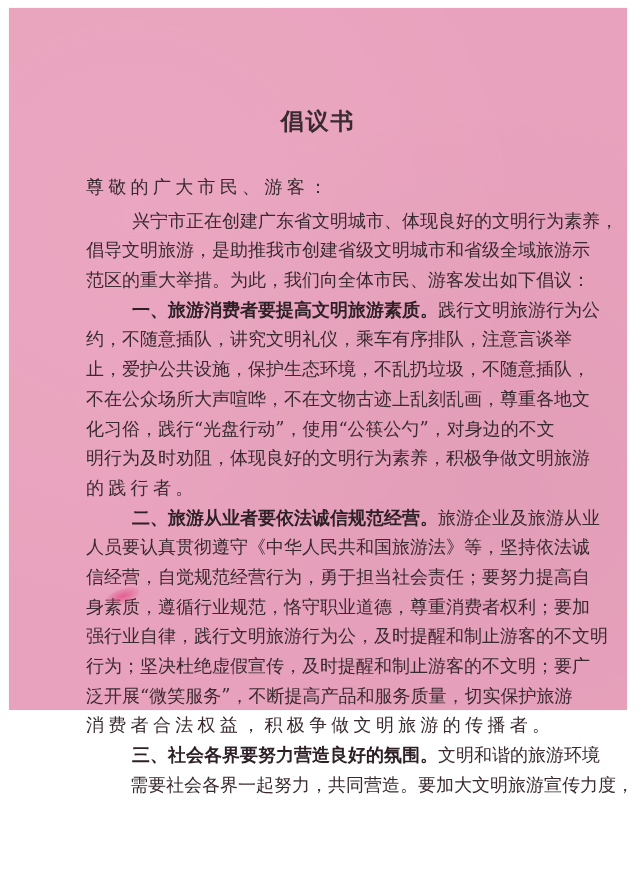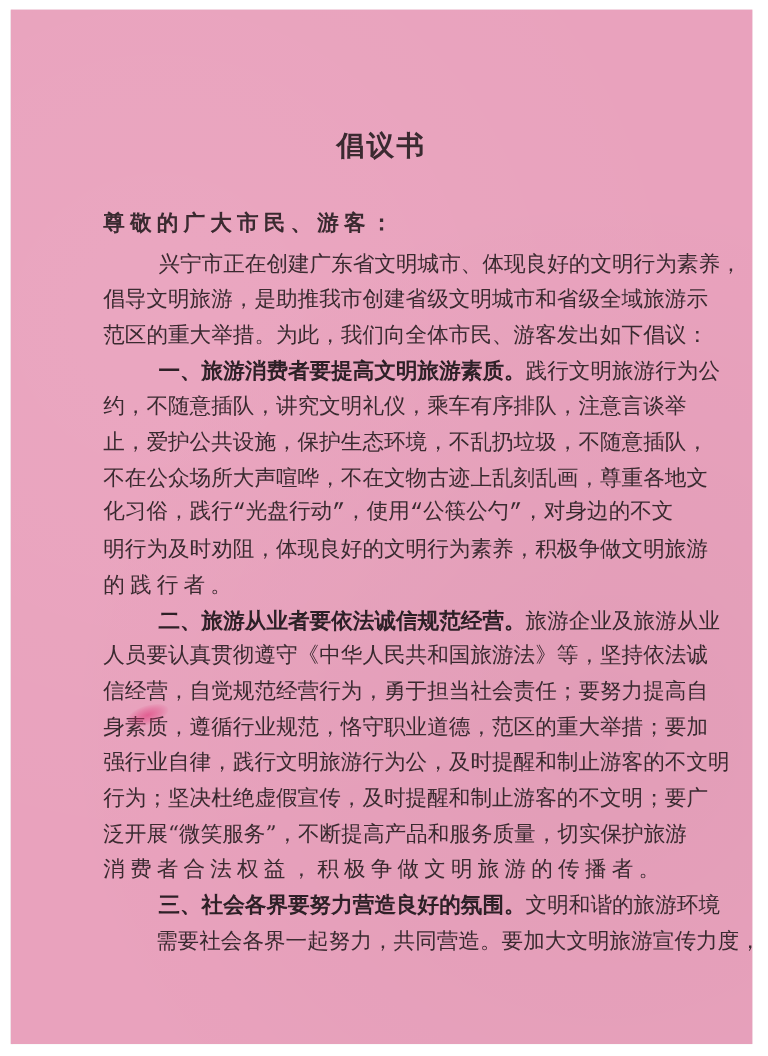--- a/index.html
+++ b/index.html
@@ -8,21 +8,21 @@
     width: 640px;
     height: 880px;
     background: #ffffff;
     overflow: hidden;
   }
   .page {
     position: absolute;
     left: 9px;
     top: 8px;
     width: 618px;
-    height: 862px;
+    height: 702px;
     background: #e9a2bd;
     background-image:
       radial-gradient(circle at 20% 30%, rgba(255,255,255,0.05) 0, rgba(255,255,255,0) 60%),
       radial-gradient(circle at 80% 70%, rgba(0,0,0,0.03) 0, rgba(0,0,0,0) 60%);
     box-shadow: 0 0 1px rgba(0,0,0,0.15);
   }
   .title {
     position: absolute;
     left: 0;
     width: 618px;
@@ -55,21 +55,20 @@
   }
   .line.last {
     text-align-last: left;
     letter-spacing: 4.3px;
   }
   .indent { padding-left: 46px; }
   .greeting {
     letter-spacing: 4.3px;
     text-align-last: left;
     margin-bottom: 4px;
-    font-weight: bold;
   }
   .heading {
     font-family: "DejaVu Sans", sans-serif;
     font-weight: bold;
     color: #2e2027;
   }
   .smudge {
     position: absolute;
     left: 96px;
     top: 580px;
@@ -93,30 +92,30 @@
       <span class="line indent" style="letter-spacing: 0px;">兴宁市正在创建广东省文明城市、体现良好的文明行为素养，</span>
       <span class="line" style="letter-spacing: 0px;">倡导文明旅游，是助推我市创建省级文明城市和省级全域旅游示</span>
       <span class="line" style="letter-spacing: 0px;">范区的重大举措。为此，我们向全体市民、游客发出如下倡议：</span>
     </div>
 
     <div>
       <span class="line indent" style="letter-spacing: 0px;"><span class="heading">一、旅游消费者要提高文明旅游素质。</span><span>践行文明旅游行为公</span></span>
       <span class="line" style="letter-spacing: 0px;">约，不随意插队，讲究文明礼仪，乘车有序排队，注意言谈举</span>
       <span class="line" style="letter-spacing: 0px;">止，爱护公共设施，保护生态环境，不乱扔垃圾，不随意插队，</span>
       <span class="line" style="letter-spacing: 0px;">不在公众场所大声喧哗，不在文物古迹上乱刻乱画，尊重各地文</span>
-      <span class="line" style="letter-spacing: 0px; font-family: Liberation Mono, monospace;">化习俗，践行“光盘行动”，使用“公筷公勺”，对身边的不文</span>
+      <span class="line" style="letter-spacing: 0px;">化习俗，践行“光盘行动”，使用“公筷公勺”，对身边的不文</span>
       <span class="line" style="letter-spacing: 0px;">明行为及时劝阻，体现良好的文明行为素养，积极争做文明旅游</span>
       <span class="line last">的践行者。</span>
     </div>
 
     <div>
       <span class="line indent" style="letter-spacing: 0px;"><span class="heading">二、旅游从业者要依法诚信规范经营。</span><span>旅游企业及旅游从业</span></span>
       <span class="line" style="letter-spacing: 0px;">人员要认真贯彻遵守《中华人民共和国旅游法》等，坚持依法诚</span>
       <span class="line" style="letter-spacing: 0px;">信经营，自觉规范经营行为，勇于担当社会责任；要努力提高自</span>
-      <span class="line" style="letter-spacing: 0px;">身素质，遵循行业规范，恪守职业道德，范区的重大举措；要加</span>
+      <span class="line" style="letter-spacing: 0px;">身素质，遵循行业规范，恪守职业道德，尊重消费者权利；要加</span>
       <span class="line" style="letter-spacing: 0px;">强行业自律，践行文明旅游行为公，及时提醒和制止游客的不文明</span>
       <span class="line" style="letter-spacing: 0px;">行为；坚决杜绝虚假宣传，及时提醒和制止游客的不文明；要广</span>
       <span class="line" style="letter-spacing: 0px;">泛开展“微笑服务”，不断提高产品和服务质量，切实保护旅游</span>
       <span class="line last">消费者合法权益，积极争做文明旅游的传播者。</span>
     </div>
 
     <div>
       <span class="line indent" style="letter-spacing: 0px;"><span class="heading">三、社会各界要努力营造良好的氛围。</span><span>文明和谐的旅游环境</span></span>
       <span class="line" style="letter-spacing: 0px; margin-left: 44px;">需要社会各界一起努力，共同营造。要加大文明旅游宣传力度，</span>
     </div>

